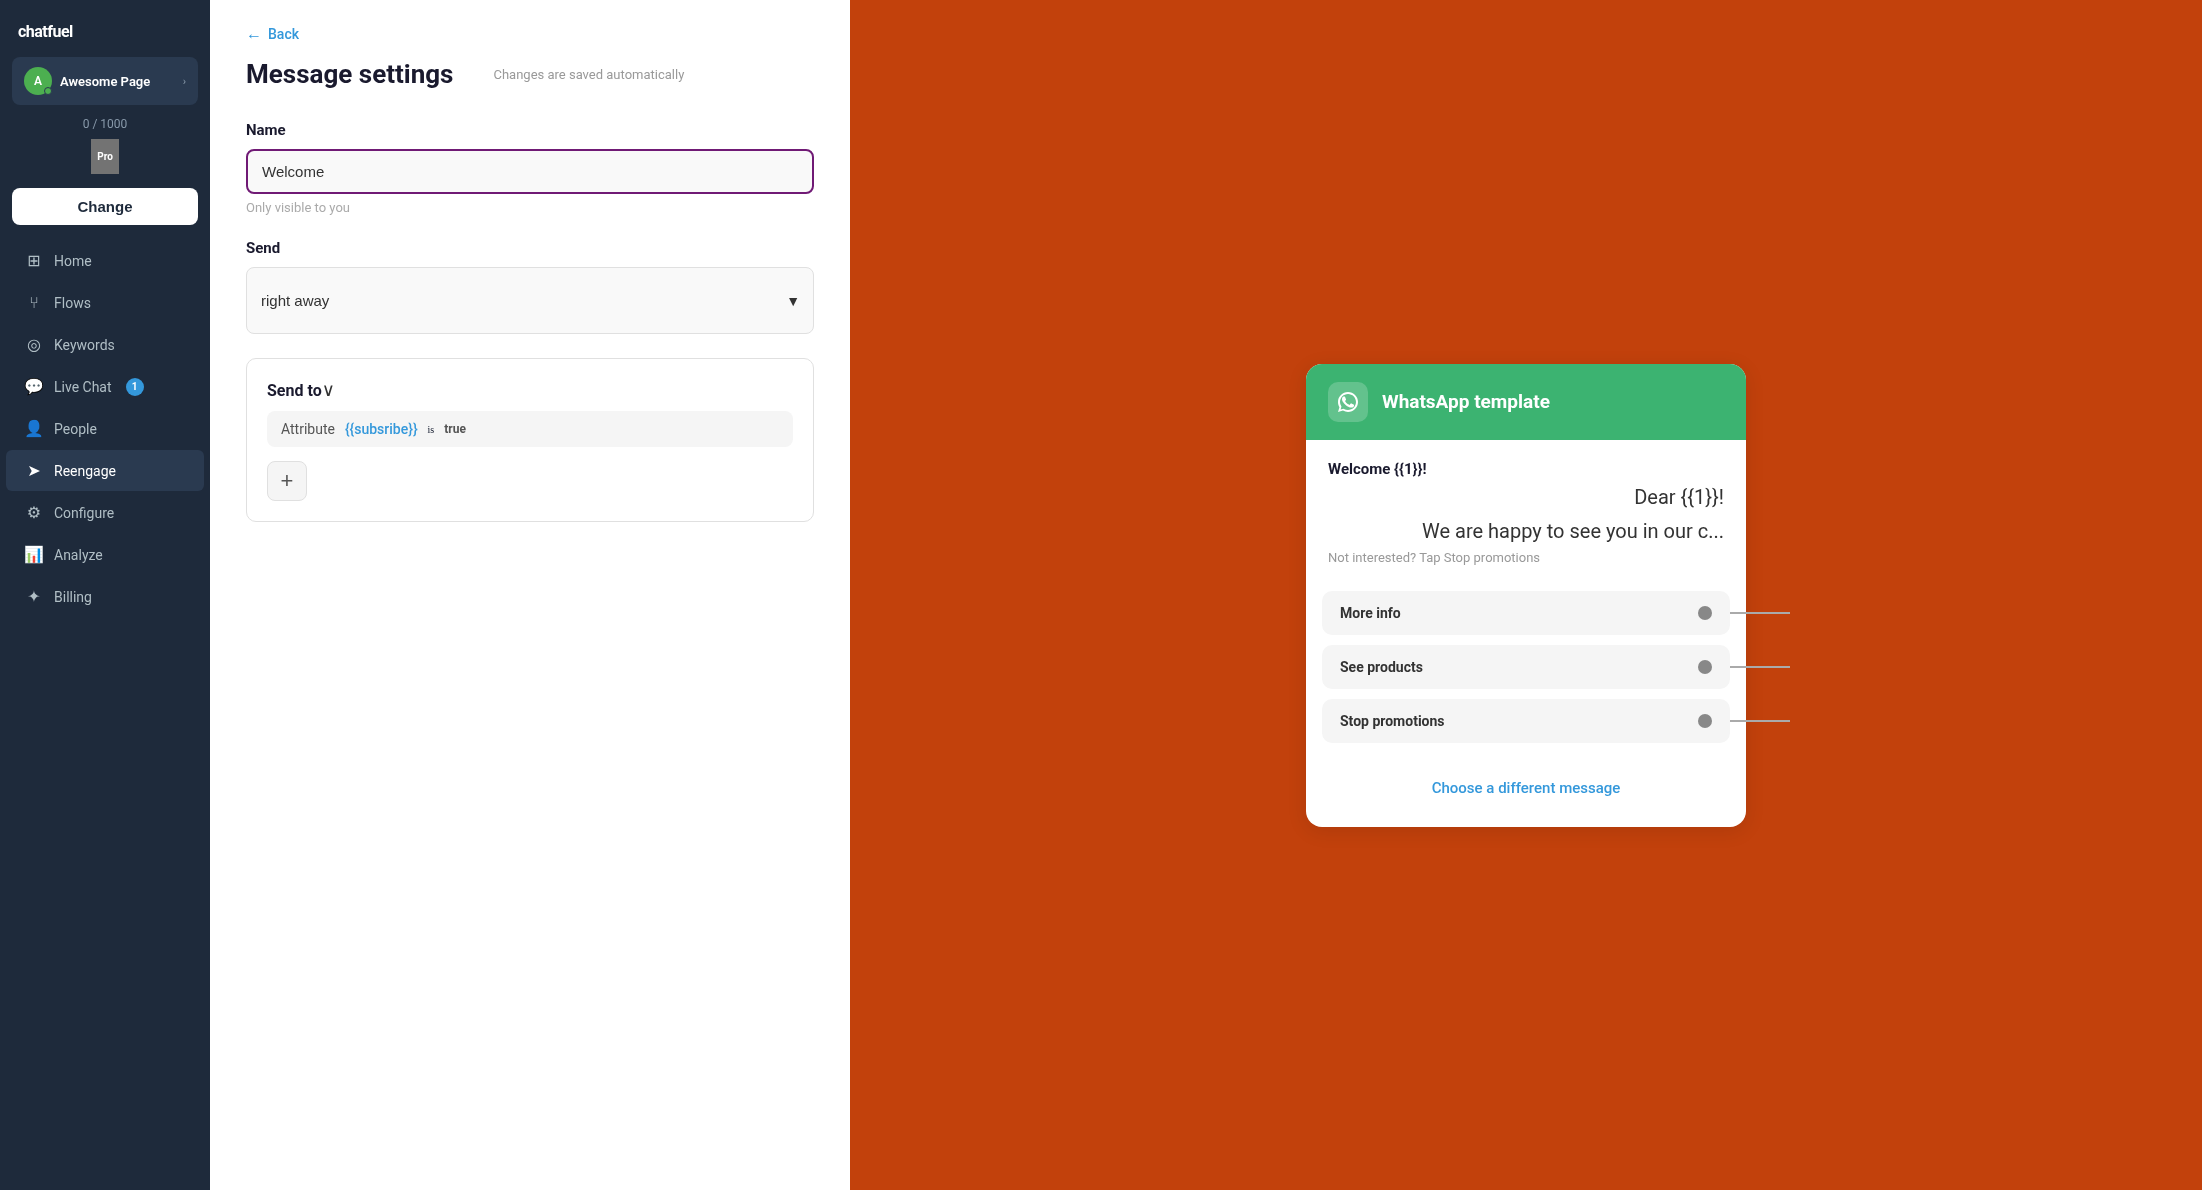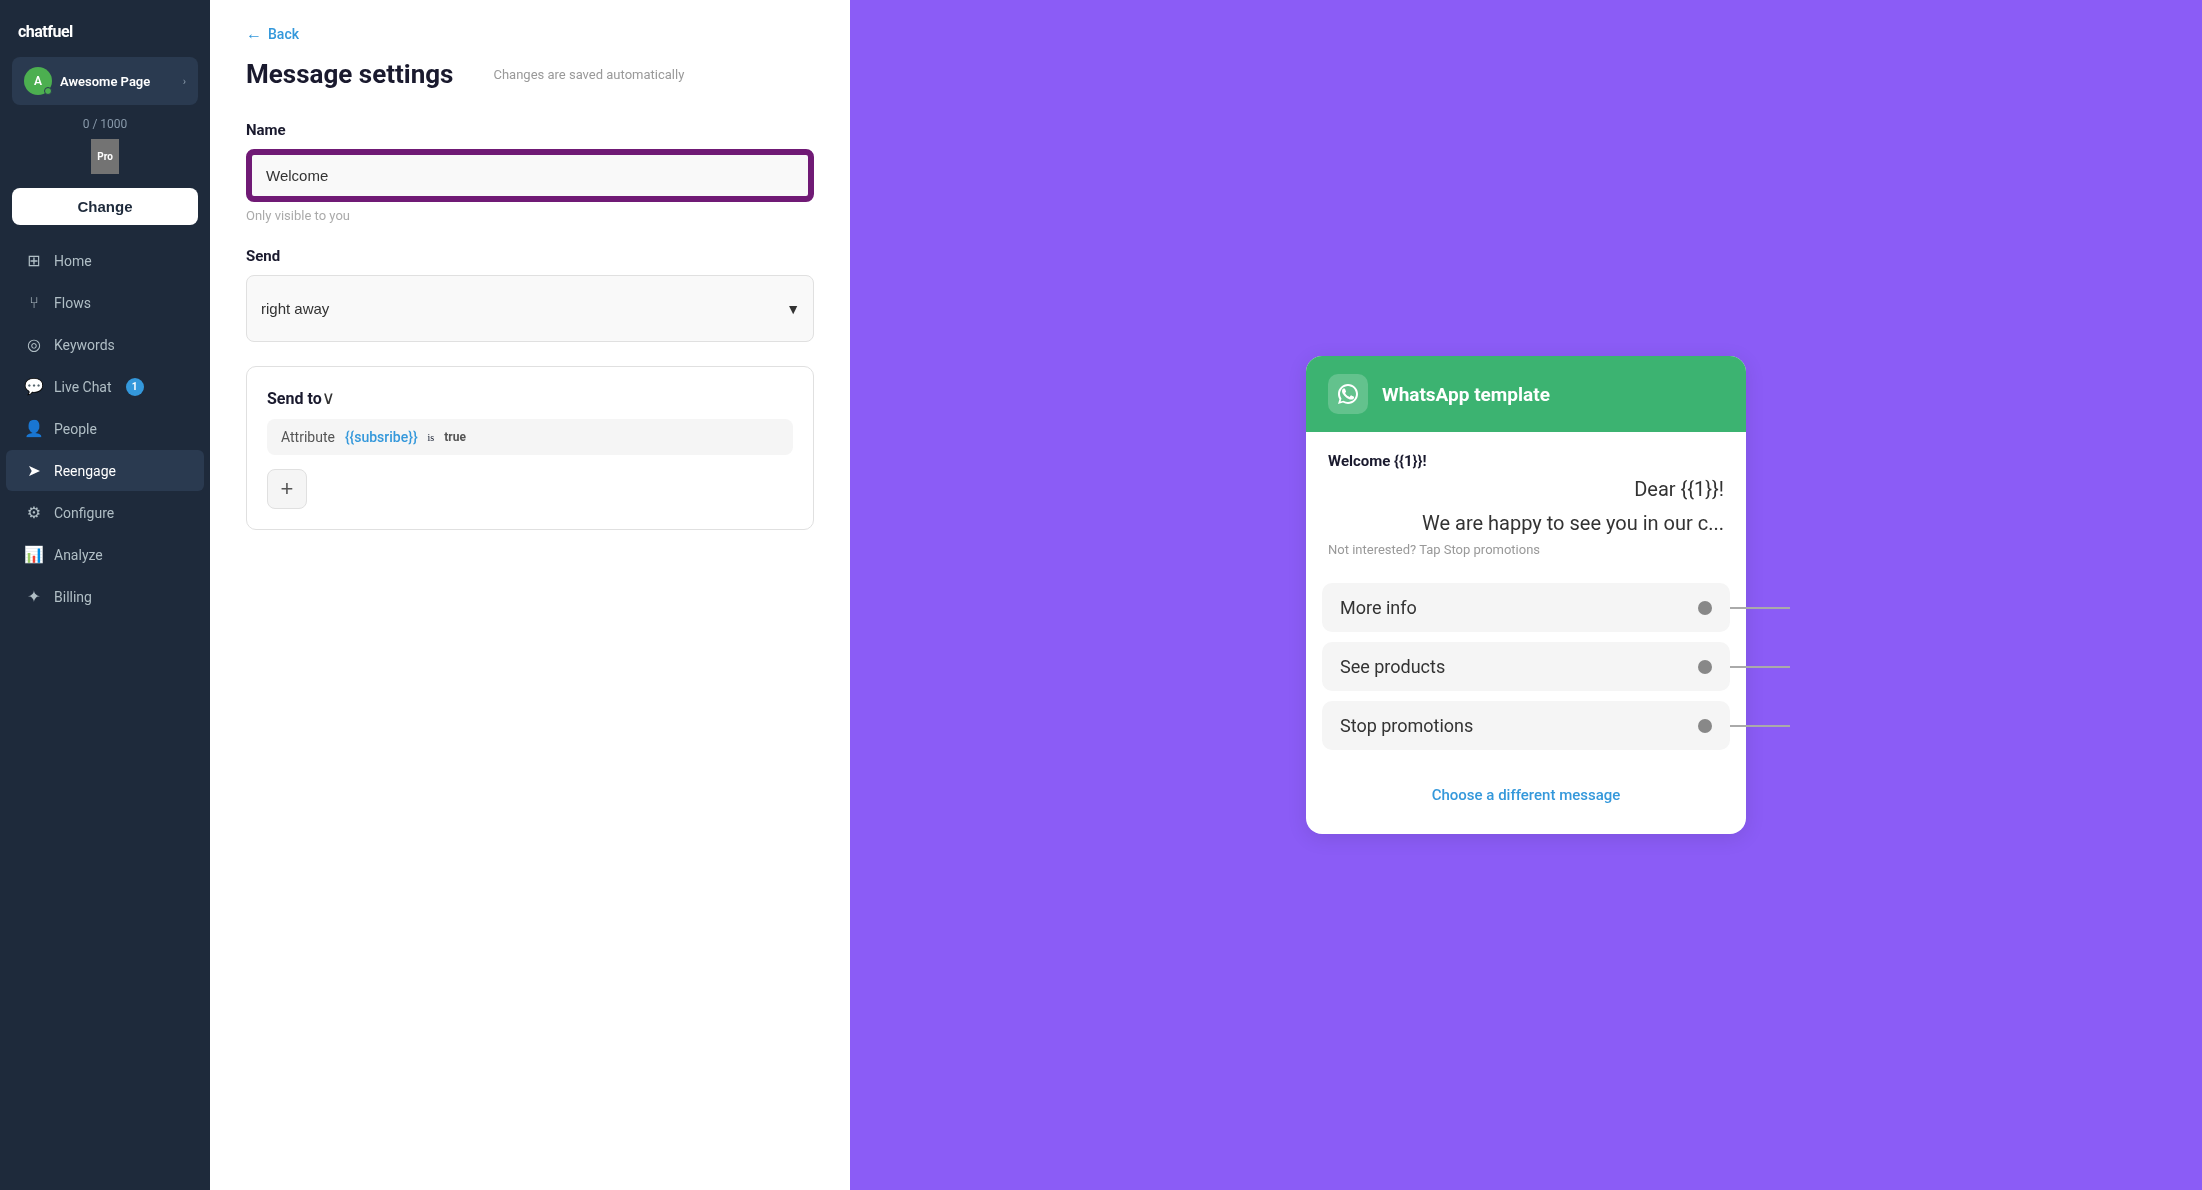--- a/index.html
+++ b/index.html
@@ -124,21 +124,21 @@
     .page-header {
       display: flex; align-items: center; gap: 40px;
       margin-bottom: 32px;
     }
     .page-title { font-size: 26px; font-weight: 700; color: #1a1a2e; }
     .autosave-text { font-size: 13px; color: #999; }
 
     .section-label { font-size: 15px; font-weight: 700; color: #1a1a2e; margin-bottom: 10px; }
     .text-input {
       width: 100%;
-      border: 6px solid #701a75;
+      border: 2px solid #701a75;
       border-radius: 8px;
       padding: 12px 14px;
       font-size: 15px;
       color: #333;
       background: #f9f9f9;
       outline: none;
       margin-bottom: 6px;
     }
     .hint-text { font-size: 13px; color: #aaa; margin-bottom: 24px; }
 
@@ -203,21 +203,21 @@
       background: #f5f5f5;
       border: 1px solid #e0e0e0;
       border-radius: 8px;
       display: flex; align-items: center; justify-content: center;
       font-size: 22px; color: #555; cursor: pointer;
     }
 
     
     .right-panel {
       flex: 1;
-      background: #8b5cf6;
+      background: #c2410c;
       display: flex;
       align-items: center;
       justify-content: center;
       padding: 20px;
     }
     .whatsapp-card {
       background: #fff;
       border-radius: 16px;
       box-shadow: 0 4px 20px rgba(0,0,0,0.1);
       width: 440px;
@@ -249,21 +249,21 @@
     .wa-buttons { padding: 0 16px 16px; display: flex; flex-direction: column; gap: 10px; }
     .wa-btn-row {
       background: #f5f5f5;
       border-radius: 10px;
       padding: 14px 18px;
       display: flex;
       align-items: center;
       justify-content: space-between;
       position: relative;
     }
-    .wa-btn-text { font-size: 18px; color: #333; font-weight: 400; }
+    .wa-btn-text { font-size: 14px; color: #333; font-weight: 700; }
     .wa-btn-dot {
       width: 14px; height: 14px;
       background: #888;
       border-radius: 50%;
       flex-shrink: 0;
     }
     .connector-line {
       position: absolute;
       right: -60px;
       top: 50%;

